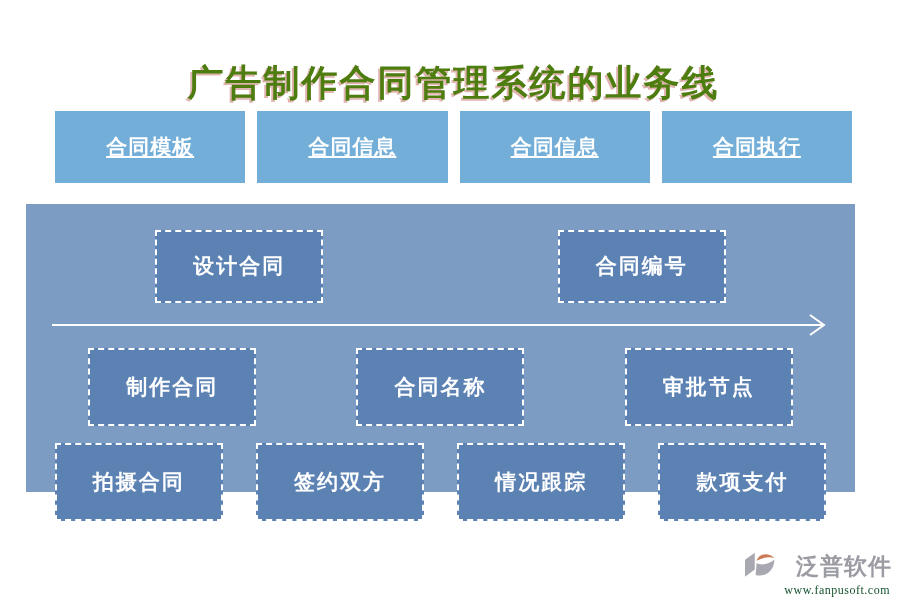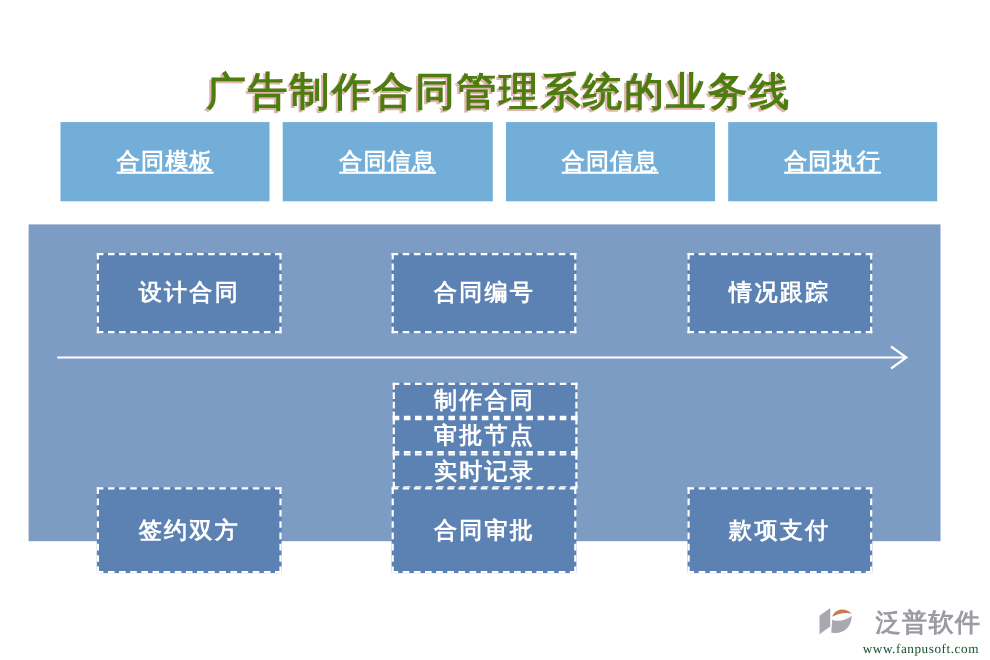--- a/index.html
+++ b/index.html
@@ -43,21 +43,21 @@
   }
   .panel {
     position: relative;
     margin: 21px 45px 0 26px;
     height: 288px;
     background: #7d9cc4;
     padding: 26px 12px 0 12px;
   }
   .row { display: flex; }
   .row-1 { height: 73px; }
-  .row-2 { height: 78px; margin-bottom: 17px; flex-direction: column; }
+  .row-2 { height: 78px; margin-bottom: 17px; }
   .row-3 { height: 78px; }
   .cell {
     flex: 1;
     display: flex;
     align-items: stretch;
     justify-content: center;
   }
   .node {
     width: 168px;
     background: #5c82b4;
@@ -123,50 +123,50 @@
 
   <div class="panel">
 
     <div class="row row-1">
       <div class="cell">
           <div class="node">设计合同</div>
         </div>
       <div class="cell">
           <div class="node">合同编号</div>
         </div>
-      <div class="cell">
-          <div class="node">情况跟踪</div>
-        </div>
     </div>
 
     <div class="arrow-row">
       <svg viewBox="0 0 781 40" aria-hidden="true">
         <line x1="2" y1="20" x2="772" y2="20" stroke="#ffffff" stroke-width="2"></line>
         <polyline points="760,10 774,20 760,30" fill="none" stroke="#ffffff" stroke-width="2"></polyline>
       </svg>
     </div>
 
     <div class="row row-2">
       <div class="cell">
           <div class="node">制作合同</div>
         </div>
       <div class="cell">
-          <div class="node">审批节点</div>
+          <div class="node">合同名称</div>
         </div>
       <div class="cell">
-          <div class="node">实时记录</div>
+          <div class="node">审批节点</div>
         </div>
     </div>
 
     <div class="row row-3">
       <div class="cell">
+          <div class="node">拍摄合同</div>
+        </div>
+      <div class="cell">
           <div class="node">签约双方</div>
         </div>
       <div class="cell">
-          <div class="node">合同审批</div>
+          <div class="node">情况跟踪</div>
         </div>
       <div class="cell">
           <div class="node">款项支付</div>
         </div>
     </div>
 
   </div>
 
   <div class="logo">
     <div class="logo-top">

